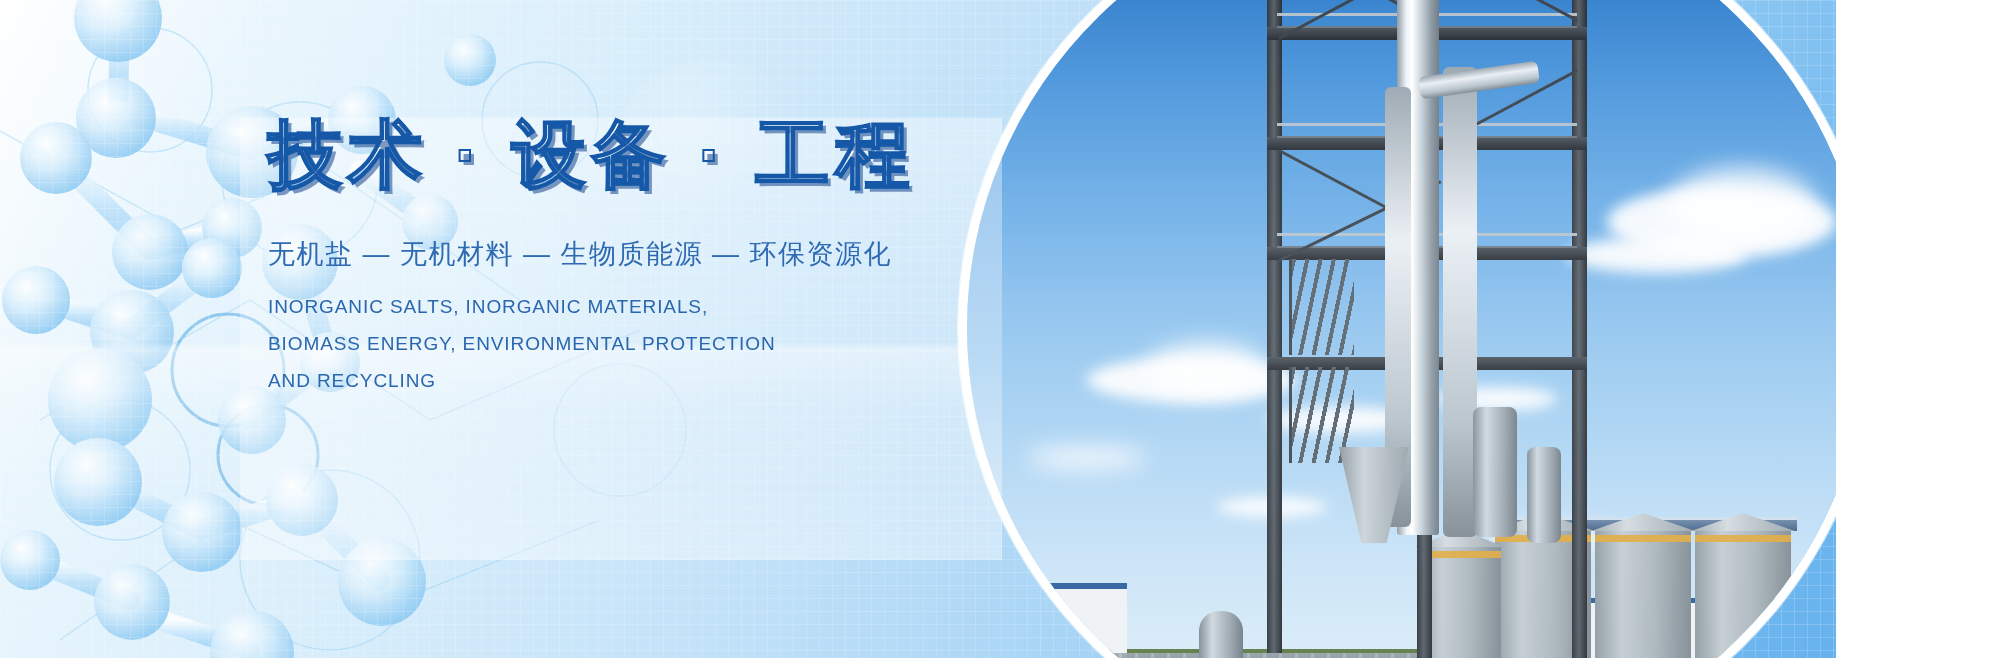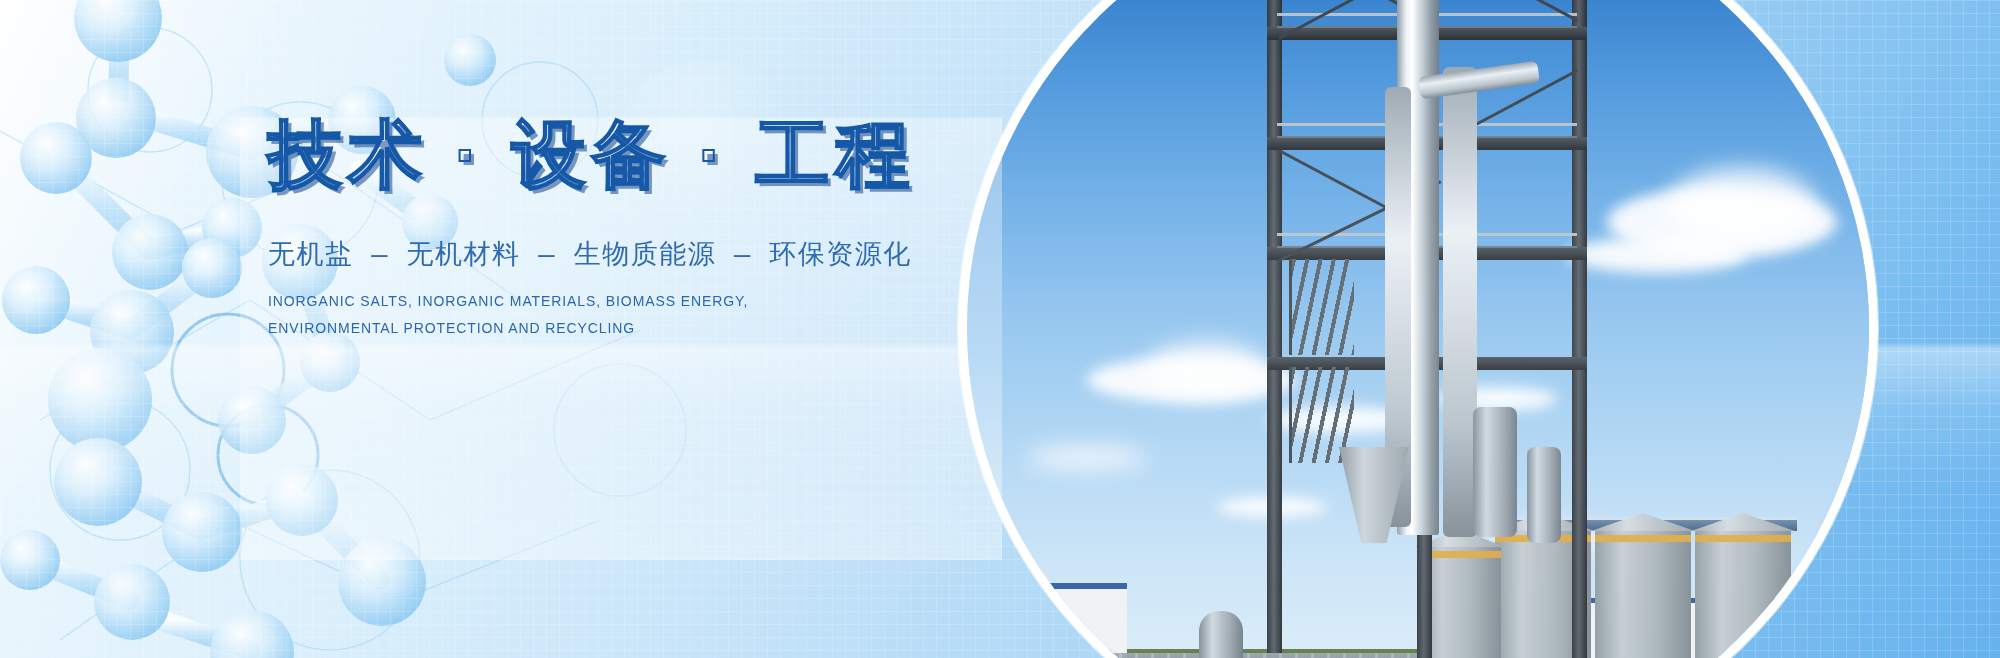--- a/index.html
+++ b/index.html
@@ -1,20 +1,20 @@
 <!DOCTYPE html>
 <html><head>
 <meta charset="utf-8">
 <style>
   html,body{margin:0;padding:0;background:#fff;}
   body{font-family:"Liberation Sans","DejaVu Sans",sans-serif;}
 
   .banner{
     position:relative;
-    width:2000px;height:658px;
+    width:1836px;height:658px;
     overflow:hidden;
     background:
       linear-gradient(118deg,
         #ffffff 0%,
         #eaf6fd 12%,
         #d9eefb 30%,
         #bfe0f8 50%,
         #9fd0f4 70%,
         #79bdf0 88%,
         #66b2ee 100%);
@@ -174,25 +174,24 @@
   }
   .headline-1{font-size:74px;margin:0 0 4px 0;}
   .headline-2{font-size:86px;margin:0;letter-spacing:4px;}
 
   .sub-cn{
     margin:44px 0 0 0;
     font-size:27px;
     color:#2f6bb3;
     letter-spacing:1.5px;
     white-space:nowrap;
-    font-family:Liberation Mono, monospace;
   }
   .sub-en{
     margin:16px 0 0 0;
-    font-size:14px;
+    font-size:19px;
     color:#2a66ad;
     letter-spacing:.9px;
     line-height:1.95;
     max-width:520px;
   }
 </style>
 </head>
 <body>
 
 <div class="banner">

